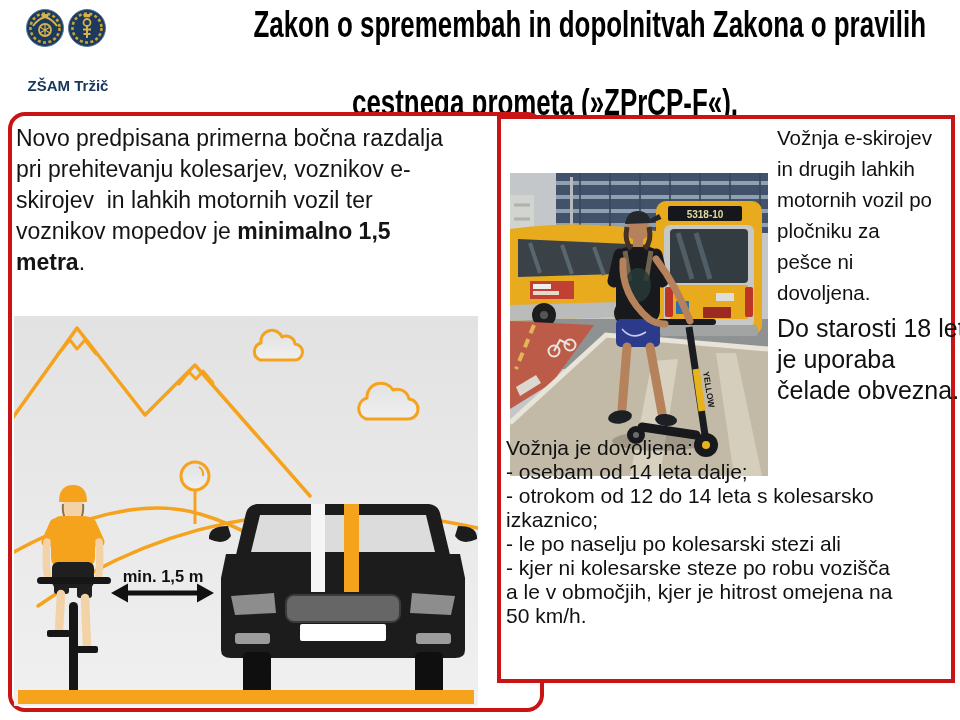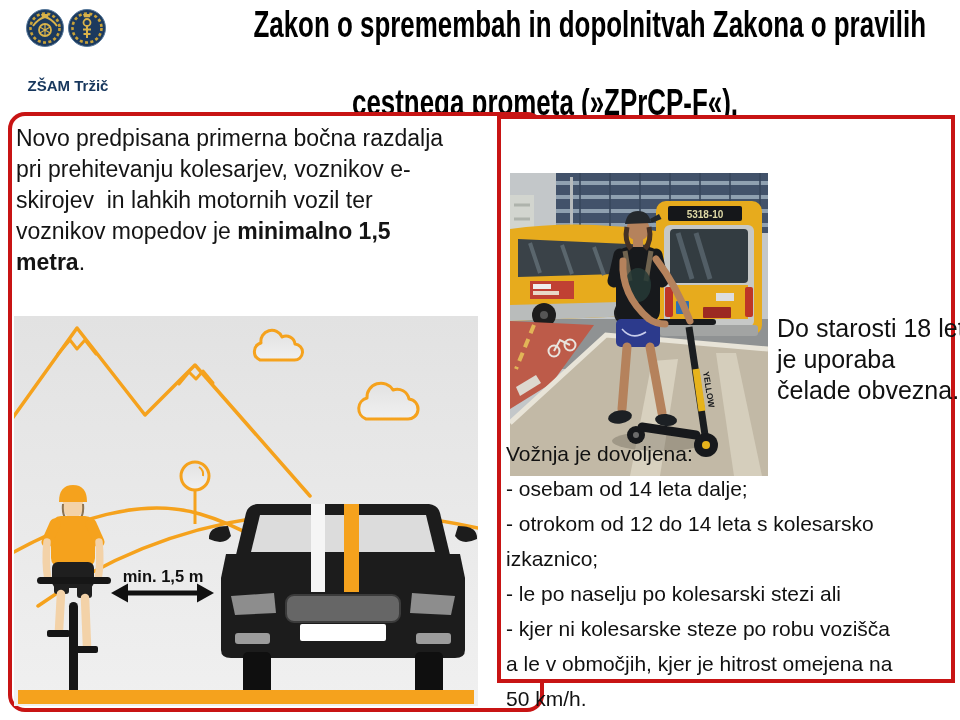--- a/index.html
+++ b/index.html
@@ -19,21 +19,21 @@
   .panel-left{left:8px;top:112px;width:536px;height:600px;border-radius:17px;}
   .panel-right{left:497px;top:115px;width:458px;height:568px;}
 
   .left-text{position:absolute;left:4px;top:7px;font-size:23px;line-height:31px;
              white-space:pre;color:#141414;}
   .left-illustration{position:absolute;left:2px;top:200px;text-align:center;}
 
   .photo{position:absolute;left:9px;top:6px;width:258px;height:303px;margin-top:48px;}
   .sidewalk-text{position:absolute;left:276px;top:3px;font-size:20.5px;line-height:31px;white-space:pre;}
   .helmet-text{position:absolute;left:276px;top:194px;font-size:25px;line-height:31px;white-space:pre;}
-  .allowed-text{position:absolute;left:5px;top:317px;font-size:21px;line-height:35px;white-space:pre;}
+  .allowed-text{position:absolute;left:5px;top:317px;font-size:21px;line-height:24px;white-space:pre;}
   b{font-weight:bold;}
 </style>
 </head>
 <body>
 
 <div class="slide">
 
   <div class="org-logos">
     <svg width="88" height="42" viewBox="0 0 88 42">
       <g>
@@ -242,20 +242,26 @@
           <path d="M117 54 q-3 14 4 22 M139 54 q3 14 -4 22" stroke="#453125" stroke-width="5" fill="none"></path>
           <path d="M115 51 q2 -13 13 -13 q11 0 13 12 z" fill="#24282c"></path>
           <path d="M140 46 l9 -5 l2.5 5 l-10 4 z" fill="#24282c"></path>
           <rect x="148" y="146" width="58" height="6" rx="3" fill="#17191c"></rect>
           <path d="M113 88 q-2 34 26 58 q7 5 16 5" stroke="#b5825c" stroke-width="7" fill="none" stroke-linecap="round"></path>
           <path d="M146 86 q20 26 34 62" stroke="#b5825c" stroke-width="7" fill="none" stroke-linecap="round"></path>
         </g>
       </svg>
     </div>
 
+    <div class="sidewalk-text">Vožnja e-skirojev
+in drugih lahkih
+motornih vozil po
+pločniku za
+pešce ni
+dovoljena.</div>
     <div class="helmet-text">Do starosti 18 let
 je uporaba
 čelade obvezna.</div>
     <div class="allowed-text">Vožnja je dovoljena:
 - osebam od 14 leta dalje;
 - otrokom od 12 do 14 leta s kolesarsko
 izkaznico;
 - le po naselju po kolesarski stezi ali
 - kjer ni kolesarske steze po robu vozišča
 a le v območjih, kjer je hitrost omejena na

